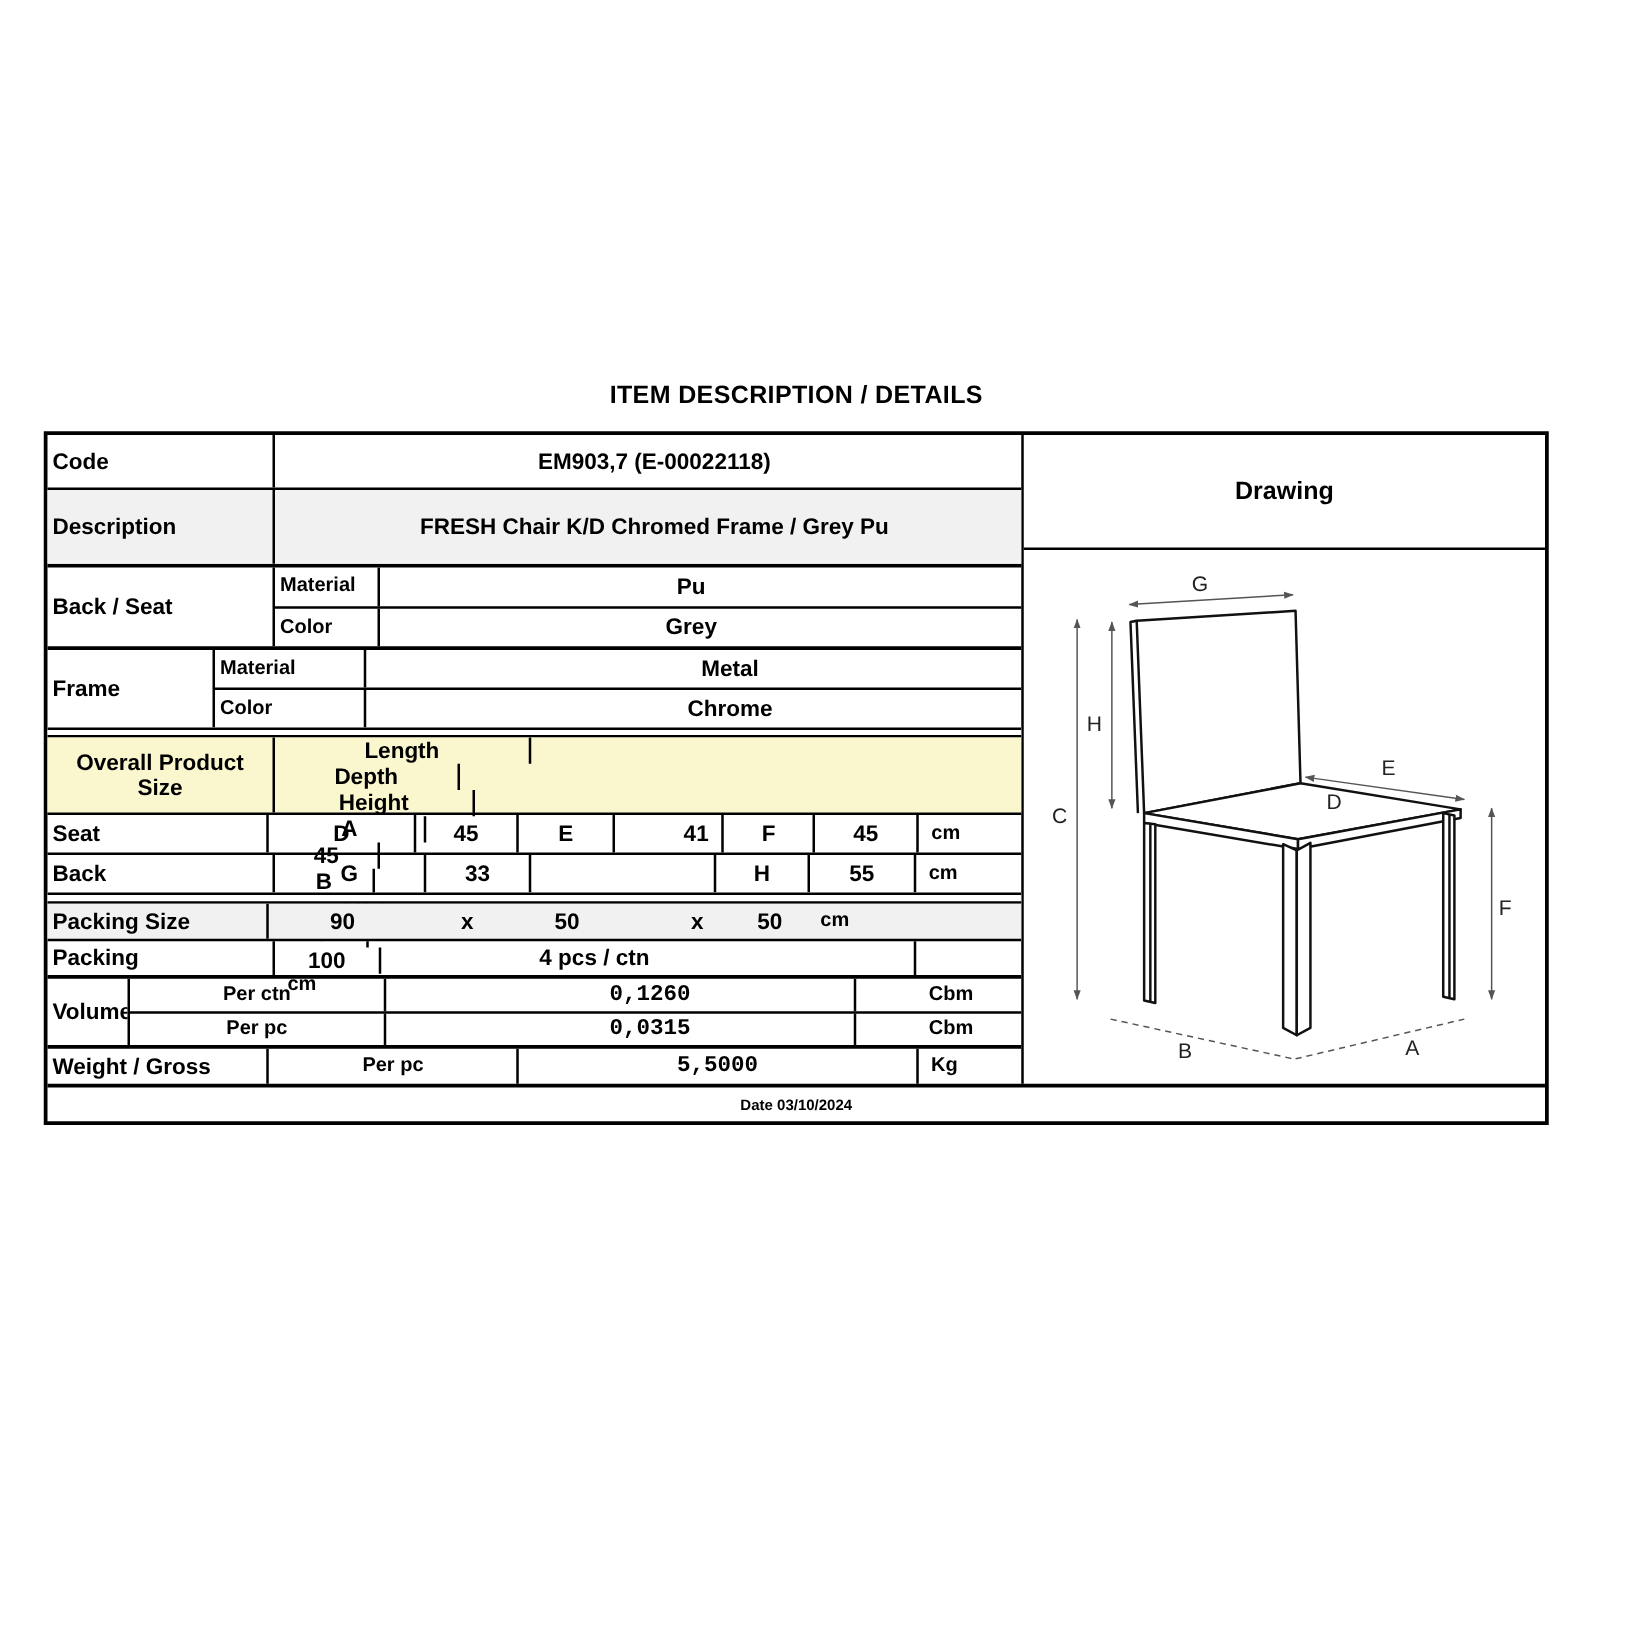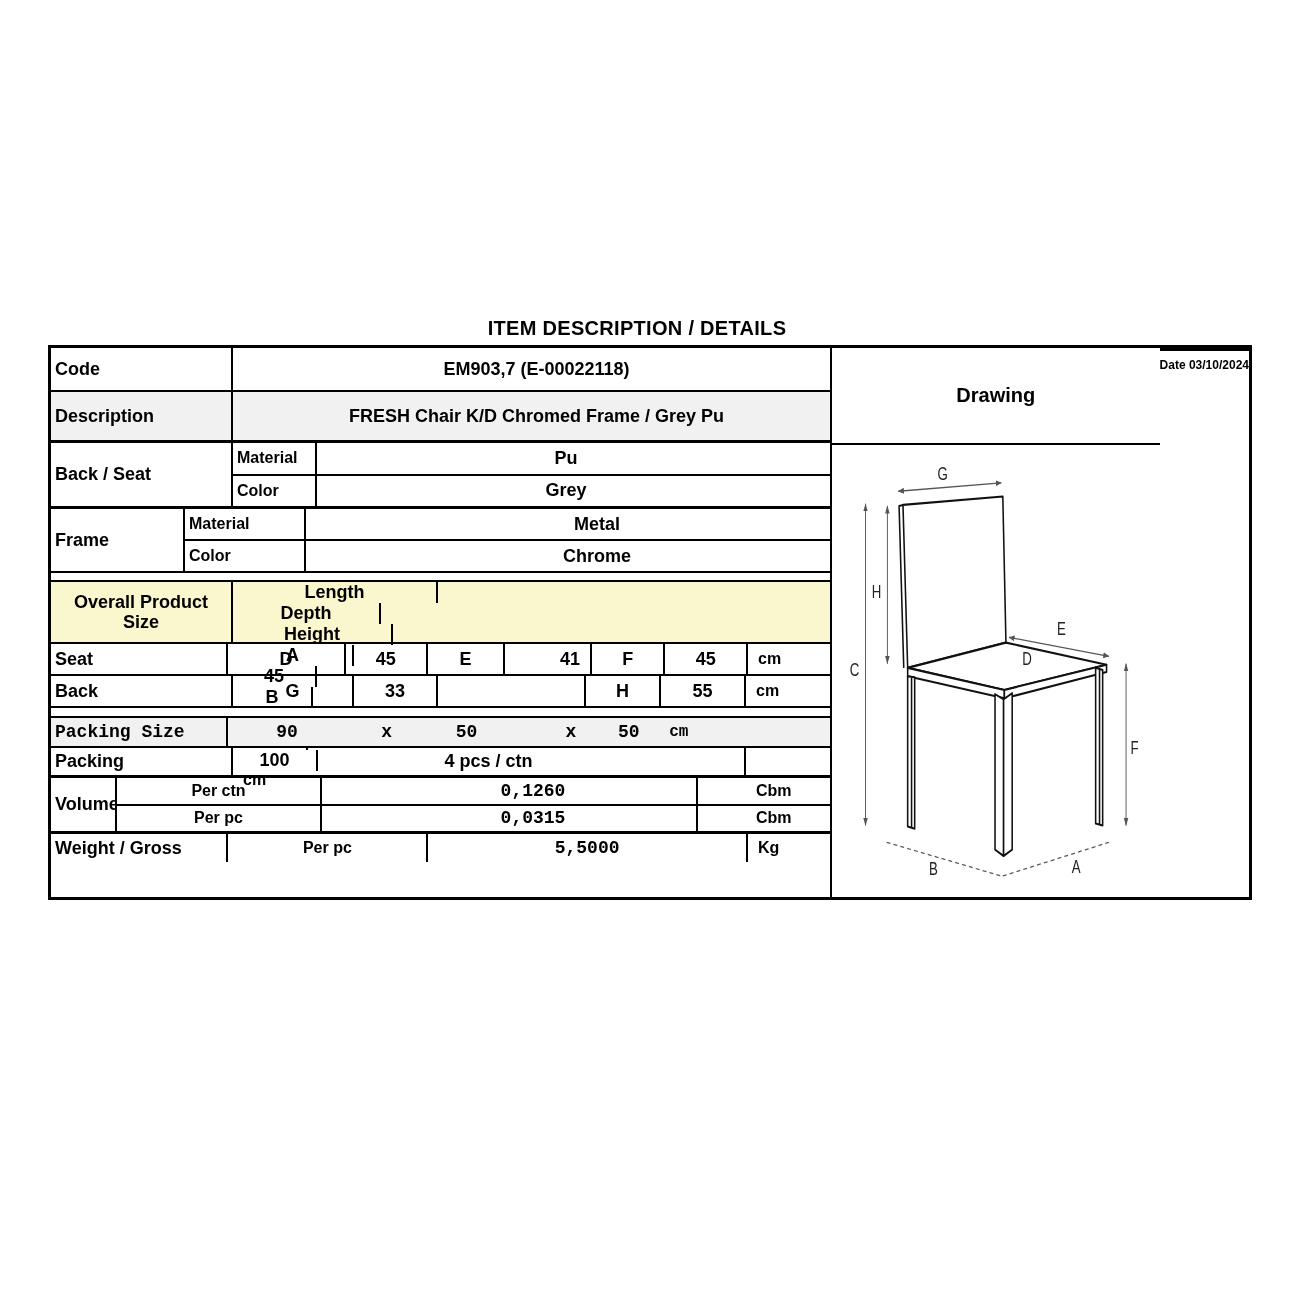--- a/index.html
+++ b/index.html
@@ -2,25 +2,25 @@
 <html><head>
 <meta charset="utf-8">
 <style>
   html,body{margin:0;padding:0;background:#ffffff;}
   .canvas{
     position:relative;width:1300px;height:1300px;background:#ffffff;overflow:hidden;
     font-family:"Liberation Sans", sans-serif;color:#000;
   }
   .title{
     position:absolute;left:35px;top:305px;width:1204px;text-align:center;
-    font-size:20px;font-weight:bold;letter-spacing:.3px;margin-top:12px;
+    font-size:20px;font-weight:bold;letter-spacing:.3px;
   }
   .sheet{
-    position:absolute;left:48px;top:345px;width:1204px;height:555px;
-    border:3px solid #000;box-sizing:border-box;display:flex;flex-direction:row;
+    position:absolute;left:35px;top:345px;width:1204px;height:555px;
+    border:3px solid #000;box-sizing:border-box;display:flex;flex-direction:column;
   }
   .main{display:flex;flex:1;min-height:0;}
   .leftcol{width:781px;border-right:2px solid #000;box-sizing:border-box;display:flex;flex-direction:column;}
   .rightcol{flex:1;display:flex;flex-direction:column;}
 
   .row{display:flex;box-sizing:border-box;}
   .cell{
     display:flex;align-items:center;box-sizing:border-box;
     border-right:2px solid #000;font-weight:bold;font-size:18px;
     white-space:nowrap;overflow:hidden;
@@ -37,34 +37,34 @@
   .w-c1{width:121px;}  .w-c2{width:84px;}
   .w-c3{width:80px;}   .w-c4{width:44px;margin-left:44px;}
   .w-c5{width:75px;}   .w-c6{width:85px;}
   .w-unit{width:84px;}
   .w-len{width:205px;} .w-dep{width:148px;} .w-hei{width:160px;}
   .w-key{width:205px;} .w-val{width:328px;font-family:Liberation Mono, monospace;}
   .w-bsval{width:392px;} .w-frval{width:476px;}
   .w-pack{width:513px;} .w-merge{width:148px;}
 
   .sec1 .r-code{height:44px;border-bottom:2px solid #000;}
-  .sec1 .r-desc{height:48px;justify-content:center;}
+  .sec1 .r-desc{height:59px;justify-content:center;}
   .sec1{border-bottom:3px solid #000;}
   .blk{display:flex;box-sizing:border-box;}
   .blk-bs{height:66px;border-bottom:3px solid #000;}
   .blk-fr{height:62px;}
   .stack{display:flex;flex-direction:column;flex:1;}
   .stack .subrow{display:flex;flex:1;box-sizing:border-box;gap:48px;}
   .stack .subrow.first{border-bottom:2px solid #000;}
   .gap{height:11px;border-top:2px solid #000;border-bottom:2px solid #000;box-sizing:border-box;background:#fff;}
   .gap2{height:12px;}
   .sizehdr{display:flex;height:60px;}
   .sizehdr .hdrstack{display:flex;flex-direction:column;flex:1;}
   .r-seat,.r-back{height:32px;border-top:2px solid #000;}
-  .sec4 .r-psize{height:30px;border-bottom:2px solid #000;font-family:Liberation Mono, monospace;}
+  .sec4 .r-psize{height:30px;border-bottom:2px solid #000;}
   .sec4 .r-pack{height:30px;border-bottom:3px solid #000;}
   .sec4 .blk-vol{height:56px;border-bottom:3px solid #000;}
   .sec4 .r-weight{height:28px;}
   .vlabel{flex-direction:column;justify-content:center;align-items:center;line-height:20px;}
 
   .daterow{
     height:30px;border-top:3px solid #000;box-sizing:border-box;
     display:flex;align-items:center;justify-content:center;
     font-weight:bold;font-size:12px;
   }

